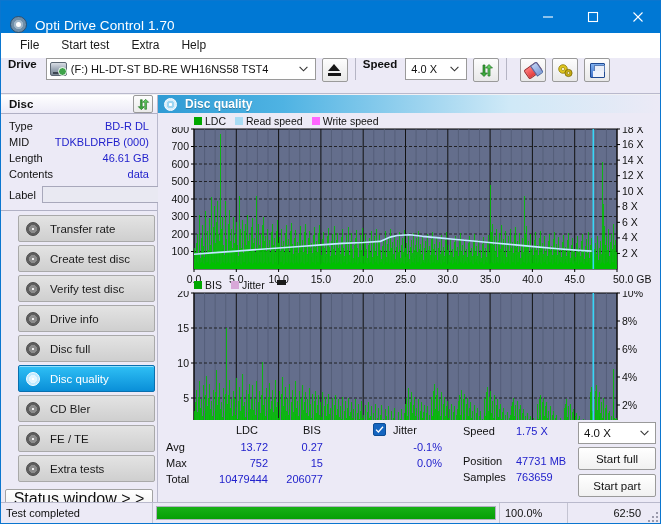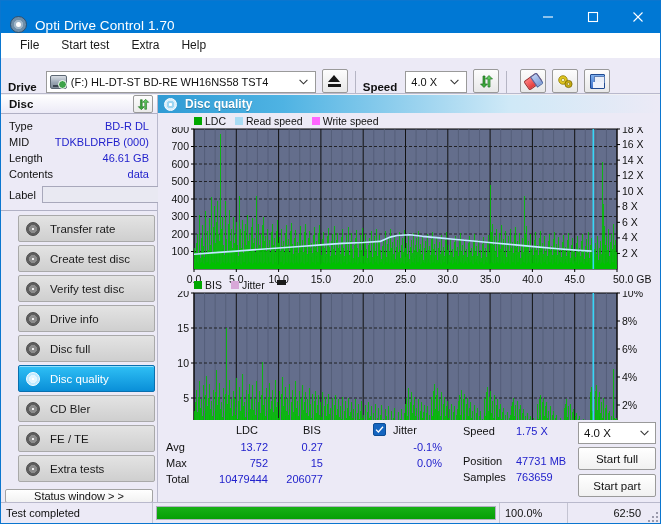--- a/index.html
+++ b/index.html
@@ -67,21 +67,21 @@
     font-size: 12px;
     color: #1a1a1a;
     padding: 3px 10px;
     margin-right: 2px;
   }
 
   
   .drivebar {
     height: 36px;
     background: #eceaf6;
-    display: flex; align-items: flex-end;
+    display: flex; align-items: flex-start;
     padding: 0 7px;
     border-bottom: 1px solid #b9b9cc;
   }
   .lbl-bold { font-weight: bold; font-size: 11.5px; color: #101010; }
   .combo {
     height: 22px;
     background: #ffffff;
     border: 1px solid #9a9a9a;
     display: flex; align-items: center;
     padding: 0 2px 0 3px;
@@ -245,21 +245,21 @@
     border-color: #ffffff;
   }
   .left-spacer { flex: 1; }
   .statuswin {
     margin: 4px 4px 3px 4px;
     height: 21px;
     background: linear-gradient(#ffffff, #f2f2f2);
     border: 1px solid #a3a3a3;
     border-radius: 2px;
     display: flex; align-items: center; justify-content: center;
-    font-size: 11px; color: #111;
+    font-size: 16px; color: #111;
   }
 
   
   .right {
     flex: 1;
     background: #eceaf6;
     display: flex; flex-direction: column;
     padding: 0;
   }
   .dq-hdr {

